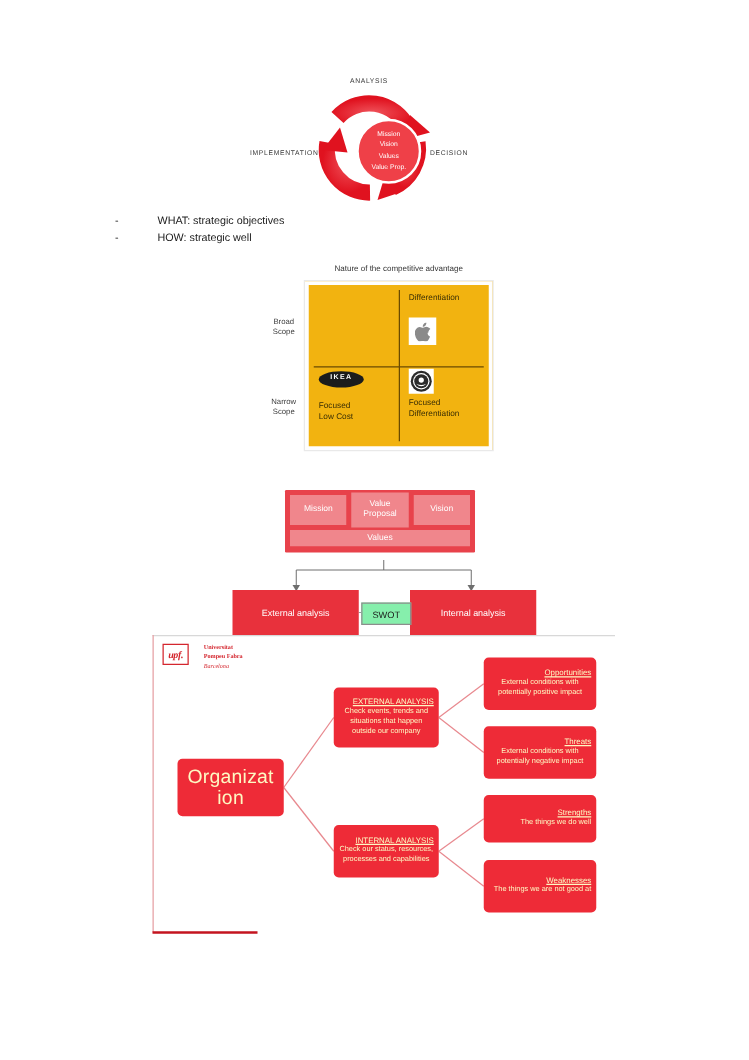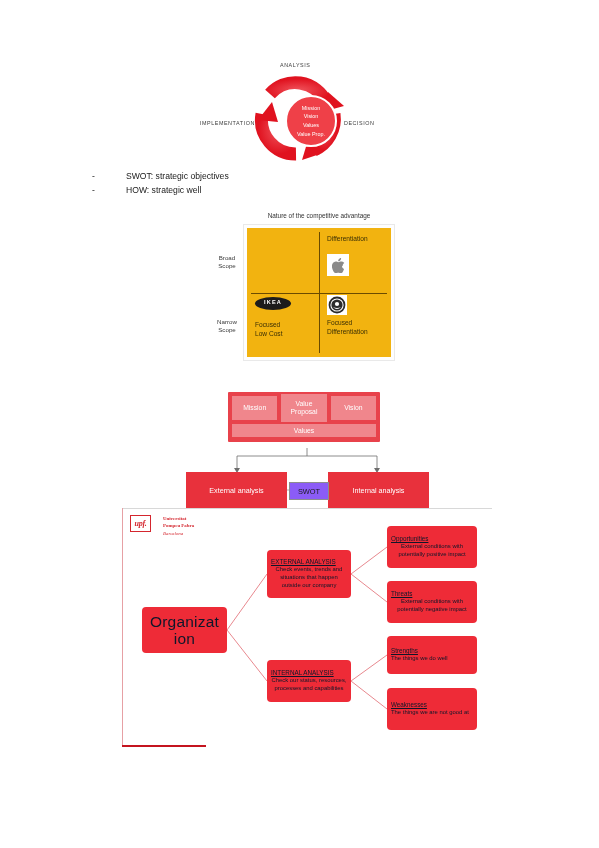--- a/index.html
+++ b/index.html
@@ -64,41 +64,41 @@
   #mvv-values{position:absolute;left:4px;right:4px;top:32px;height:13px;background:#f0868c;
               color:#fff;display:flex;align-items:center;justify-content:center;font-size:6.8px;}
 
   
   #swot{position:absolute;left:182px;top:448px;width:250px;height:62px;}
   #swot svg{position:absolute;left:0;top:0;}
   .swot-box{position:absolute;top:24px;height:36px;background:#e8313c;color:#fff;
             display:flex;align-items:center;justify-content:center;font-size:7.2px;}
   #swot-ext{left:4px;width:101px;}
   #swot-int{left:146px;width:101px;}
-  #swot-center{position:absolute;left:107px;top:34px;width:38px;height:16px;background:#8b5cf6;
+  #swot-center{position:absolute;left:107px;top:34px;width:38px;height:16px;background:#86efac;
                border:1px solid #8d8d8d;display:flex;align-items:center;justify-content:center;
                font-size:7.4px;color:#1a1a1a;}
 
   
   #slide{position:absolute;left:122px;top:508px;width:370px;height:240px;background:#fff;}
   #slide-top-rule{position:absolute;left:0;top:0;width:370px;height:1px;background:#d8d8d8;}
   #slide-left-rule{position:absolute;left:0;top:0;width:1px;height:238px;background:#e6a0a4;}
   #slide-bottom-rule{position:absolute;left:0;top:237px;width:84px;height:2.2px;background:#c4141f;}
 
   #upf{position:absolute;left:8px;top:7px;display:flex;align-items:flex-start;gap:12px;}
   #upf-mark{width:19px;height:15px;border:1.1px solid #d4262e;display:flex;align-items:center;
             justify-content:center;}
   #upf-mark span{font-size:8px;color:#d4262e;font-style:italic;font-weight:bold;
                  font-family:"Liberation Serif",serif;letter-spacing:-.3px;}
   #upf-text{font-family:"Liberation Serif",serif;color:#d4262e;font-size:4.9px;line-height:1.48;}
   #upf-text .it{font-style:italic;}
 
   #swot-map{position:absolute;left:0;top:0;width:370px;height:240px;}
-  .nd{position:absolute;background:#ee2b37;border-radius:4px;color:#0f172a;
-      box-sizing:border-box;display:flex;flex-direction:column;align-items:flex-start;
+  .nd{position:absolute;background:#ee2b37;border-radius:4px;color:#fef9c3;
+      box-sizing:border-box;display:flex;flex-direction:column;align-items:flex-end;
       justify-content:center;text-align:center;padding:3px 4px;}
   .nd .hd{font-weight:normal;text-decoration:underline;font-size:6.3px;margin-bottom:1px;}
   .nd .bd{font-size:5.9px;line-height:1.3;}
 
   #nd-org{left:20px;top:99px;width:85px;height:46px;font-size:15px;justify-content:center;}
   #nd-org .big{font-size:15.5px;line-height:1.1;letter-spacing:.2px;}
   #nd-ext{left:145px;top:42px;width:84px;height:48px;}
   #nd-int{left:145px;top:152px;width:84px;height:42px;}
   #nd-opp{left:265px;top:18px;width:90px;height:42px;}
   #nd-thr{left:265px;top:73px;width:90px;height:42px;}
@@ -146,21 +146,21 @@
       <div>Mission</div>
       <div>Vision</div>
       <div>Values</div>
       <div>Value Prop.</div>
     </div>
   </div>
 
   <div id="bullets">
     <div class="bl">
       <span class="dash">-</span>
-      <span>SWOT: strategic objectives</span>
+      <span>WHAT: strategic objectives</span>
     </div>
     <div class="bl">
       <span class="dash">-</span>
       <span>HOW: strategic well</span>
     </div>
   </div>
 
   <div id="matrix">
     <div id="matrix-title">Nature of the competitive advantage</div>
 

